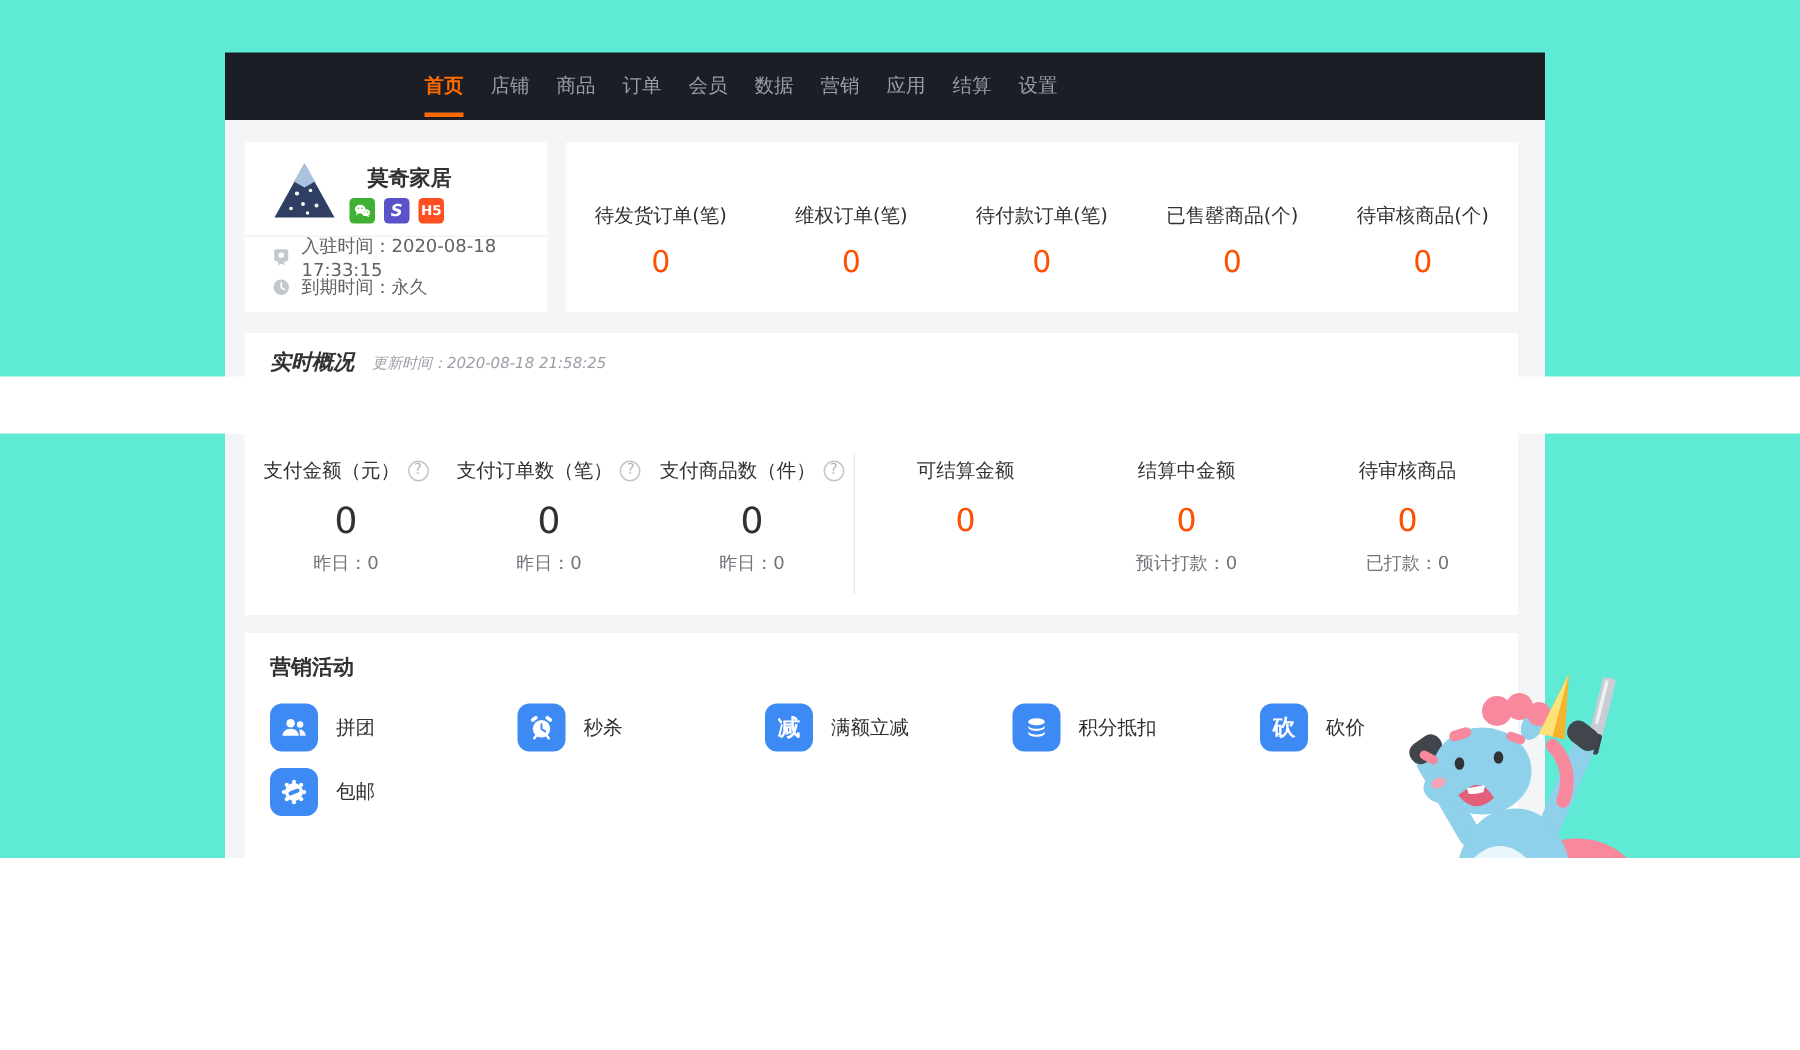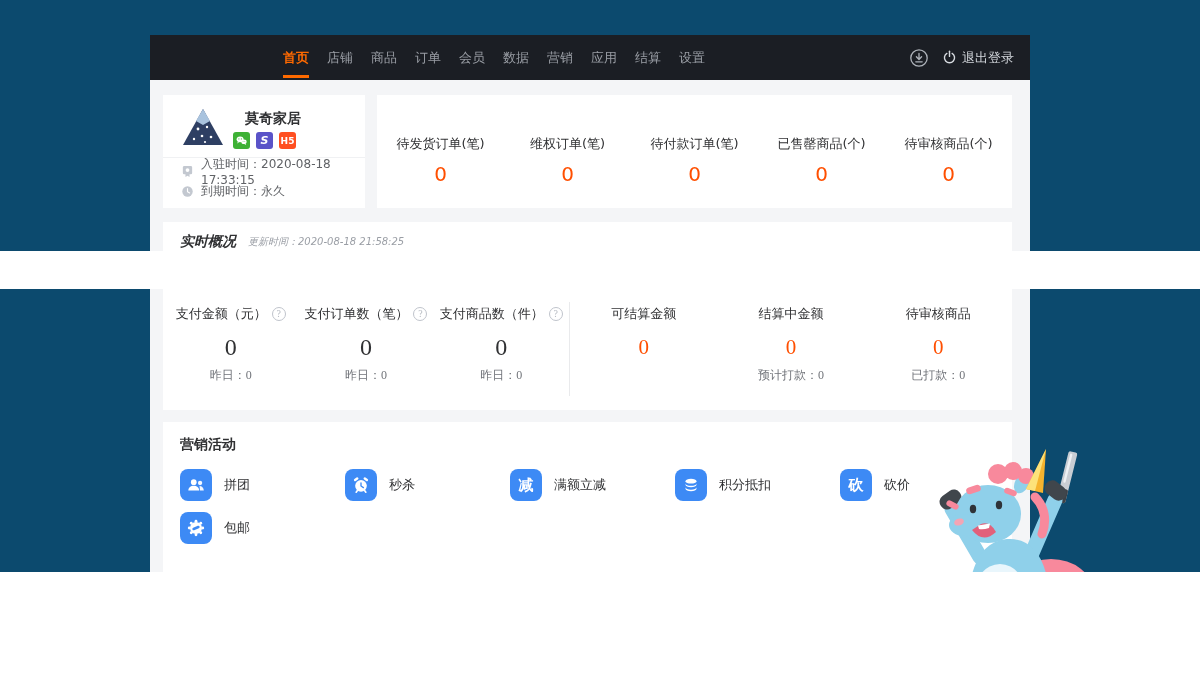--- a/index.html
+++ b/index.html
@@ -1,18 +1,18 @@
 <!DOCTYPE html>
 <html><head>
 <meta charset="utf-8">
 <style>
   * { margin:0; padding:0; box-sizing:border-box; }
   html,body { background:#fff; }
   body { font-family:"DejaVu Sans","Liberation Sans",sans-serif; }
-  .canvas { position:relative; width:1200px; height:572px; background:#0c4a6e; overflow:hidden; }
+  .canvas { position:relative; width:1200px; height:572px; background:#5eead4; overflow:hidden; }
 
   
   .navbar { position:absolute; left:150px; top:35px; width:880px; height:45px;
             background:#1b1e24; display:flex; align-items:stretch; z-index:1; }
   .nav-tabs { display:flex; margin-left:133px; gap:18px; }
   .tab { position:relative; line-height:45px; font-size:13px; color:#9a9ea5; cursor:pointer; white-space:nowrap; }
   .tab.active { color:#ff6a00; font-weight:bold; }
   .tab.active::after { content:""; position:absolute; left:0; right:0; bottom:2px; height:3px; background:#ff6a00; }
   .nav-right { margin-left:auto; display:flex; align-items:center; gap:13px; padding-right:16px; }
   .logout { display:flex; align-items:center; gap:5px; color:#d3d7dc; font-size:13px; cursor:pointer; }
@@ -45,21 +45,21 @@
   
   .rt-header { left:163px; top:222px; width:849px; height:40px; display:flex; align-items:center; z-index:1;font-style:italic; }
   .rt-title { margin-left:17px; font-size:14px; font-weight:bold; color:#303133; }
   .rt-update { margin-left:12px; font-size:10px; color:#9a9ea5; }
   .white-band { position:absolute; left:0; top:251px; width:1200px; height:38px; background:#fff; z-index:2; }
 
   .rt-card { left:163px; top:288px; width:849px; height:122px; z-index:2; display:flex; }
   .rt-left { flex:0 0 406px; display:flex; }
   .rt-divider { width:1px; background:#e9eaec; margin:14px 0; }
   .rt-right { flex:1; display:flex; }
-  .rt-col { flex:1; text-align:center;font-family:Liberation Serif, serif; }
+  .rt-col { flex:1; text-align:center; }
   .rt-label { margin-top:17px; font-size:13px; color:#303133; display:flex; align-items:center; justify-content:center; gap:5px; }
   .help-icon { display:inline-block; width:14px; height:14px; border:1px solid #c0c4cc; border-radius:50%;
                color:#b4b9c0; font-size:10px; line-height:12px; text-align:center; cursor:pointer; }
   .rt-value { margin-top:9px; height:30px; line-height:30px; font-size:24px; color:#303133; }
   .rt-right .rt-value { font-size:21px; color:#ff4f00; }
   .rt-sub { margin-top:5px; font-size:12px; color:#707379; }
 
   
   .mk-card { left:163px; top:422px; width:849px; height:150px; z-index:1; }
   .mk-title { position:absolute; left:17px; top:14px; font-size:14px; font-weight:bold; color:#303133; }
@@ -89,37 +89,20 @@
       <span class="tab active">首页</span>
       <span class="tab">店铺</span>
       <span class="tab">商品</span>
       <span class="tab">订单</span>
       <span class="tab">会员</span>
       <span class="tab">数据</span>
       <span class="tab">营销</span>
       <span class="tab">应用</span>
       <span class="tab">结算</span>
       <span class="tab">设置</span>
-    </div>
-    <div class="nav-right">
-      <span style="display:flex;">
-        <svg width="20" height="20" viewBox="0 0 20 20">
-            <circle cx="10" cy="10" r="8.2" fill="none" stroke="#aeb3ba" stroke-width="1.3"></circle>
-            <path d="M10 5.5v5.3M7.4 8.8l2.6 2.7 2.6-2.7M6.8 13.8h6.4" stroke="#aeb3ba" stroke-width="1.3" fill="none" stroke-linecap="round" stroke-linejoin="round"></path>
-          </svg>
-      </span>
-      <span class="logout">
-        <span style="display:flex;">
-          <svg width="15" height="15" viewBox="0 0 16 16">
-              <path d="M5.2 3.6a5.4 5.4 0 1 0 5.6 0" fill="none" stroke="#d6dadf" stroke-width="1.5" stroke-linecap="round"></path>
-              <path d="M8 1.4v5.4" stroke="#d6dadf" stroke-width="1.5" stroke-linecap="round"></path>
-            </svg>
-        </span>
-        <span>退出登录</span>
-      </span>
     </div>
   </div>
 
   <div class="card store-card">
     <span class="store-logo">
       <svg width="44" height="42" viewBox="0 0 44 42">
         <polygon points="22,3 42,39 2,39" fill="#2e3f63"></polygon>
         <polygon points="22,3 29,15 22,19 15,15" fill="#a9c3de"></polygon>
         <g fill="#fff">
             <circle cx="17" cy="23" r="1.4"></circle>

